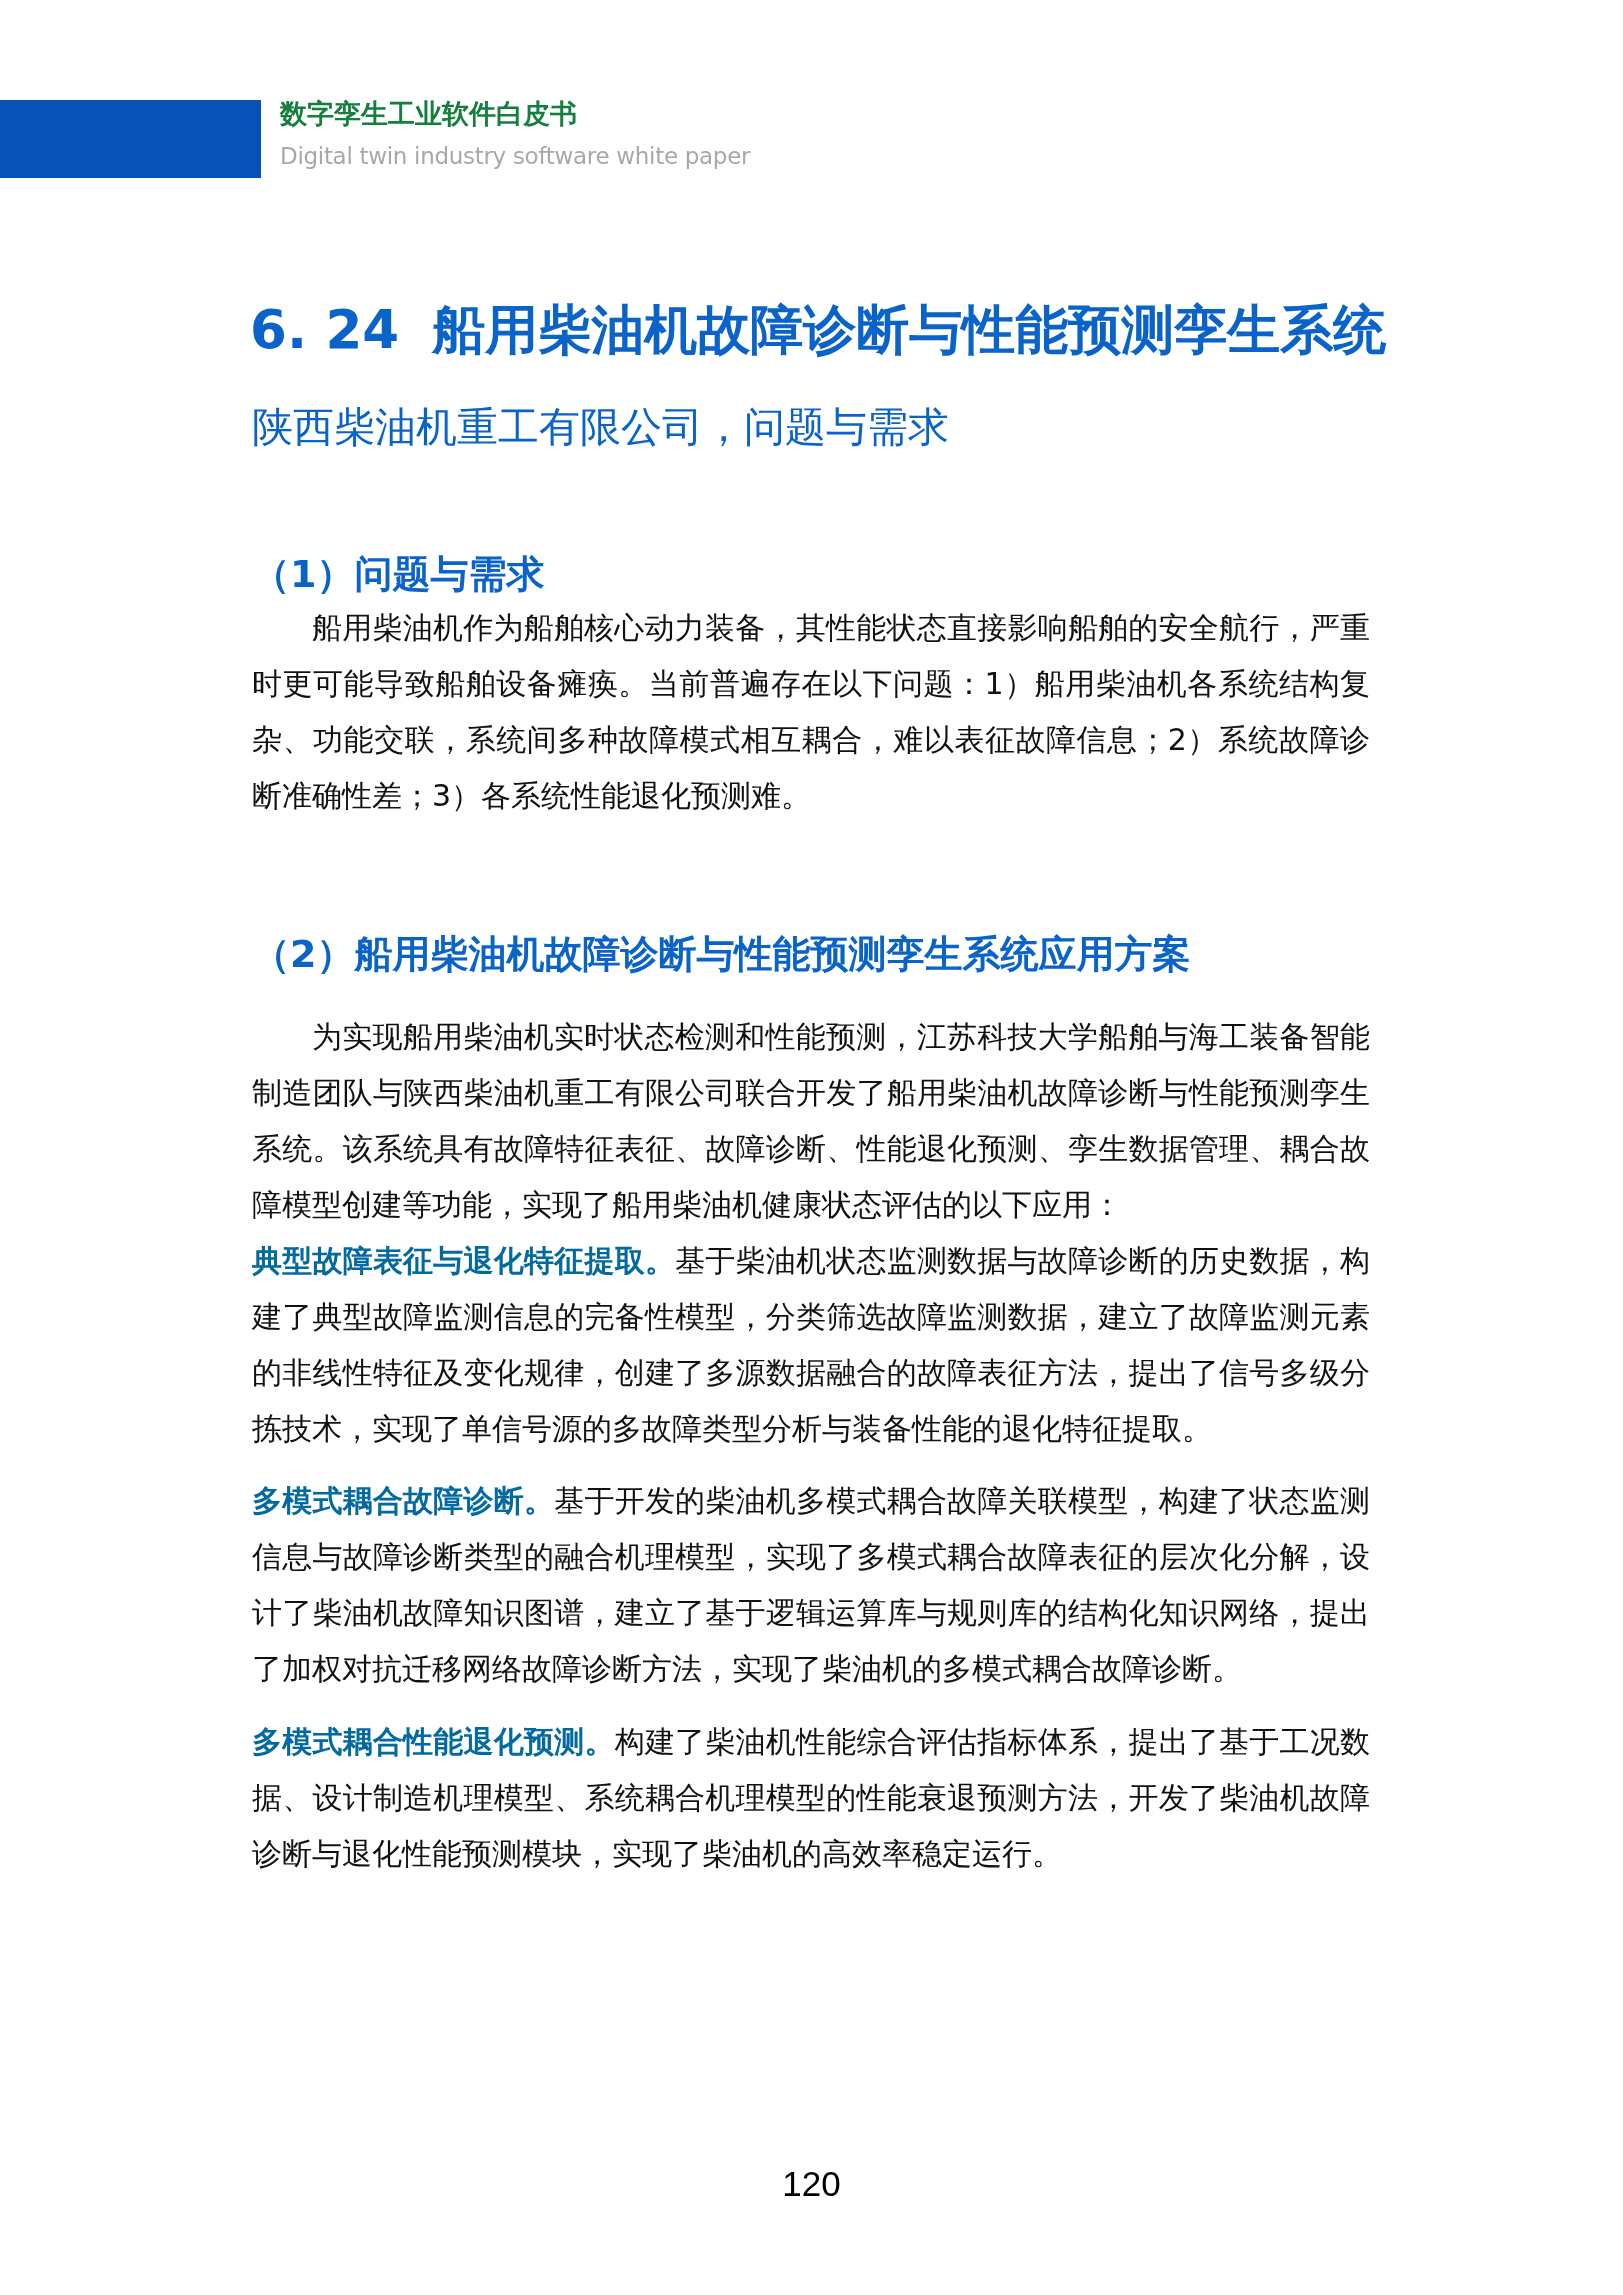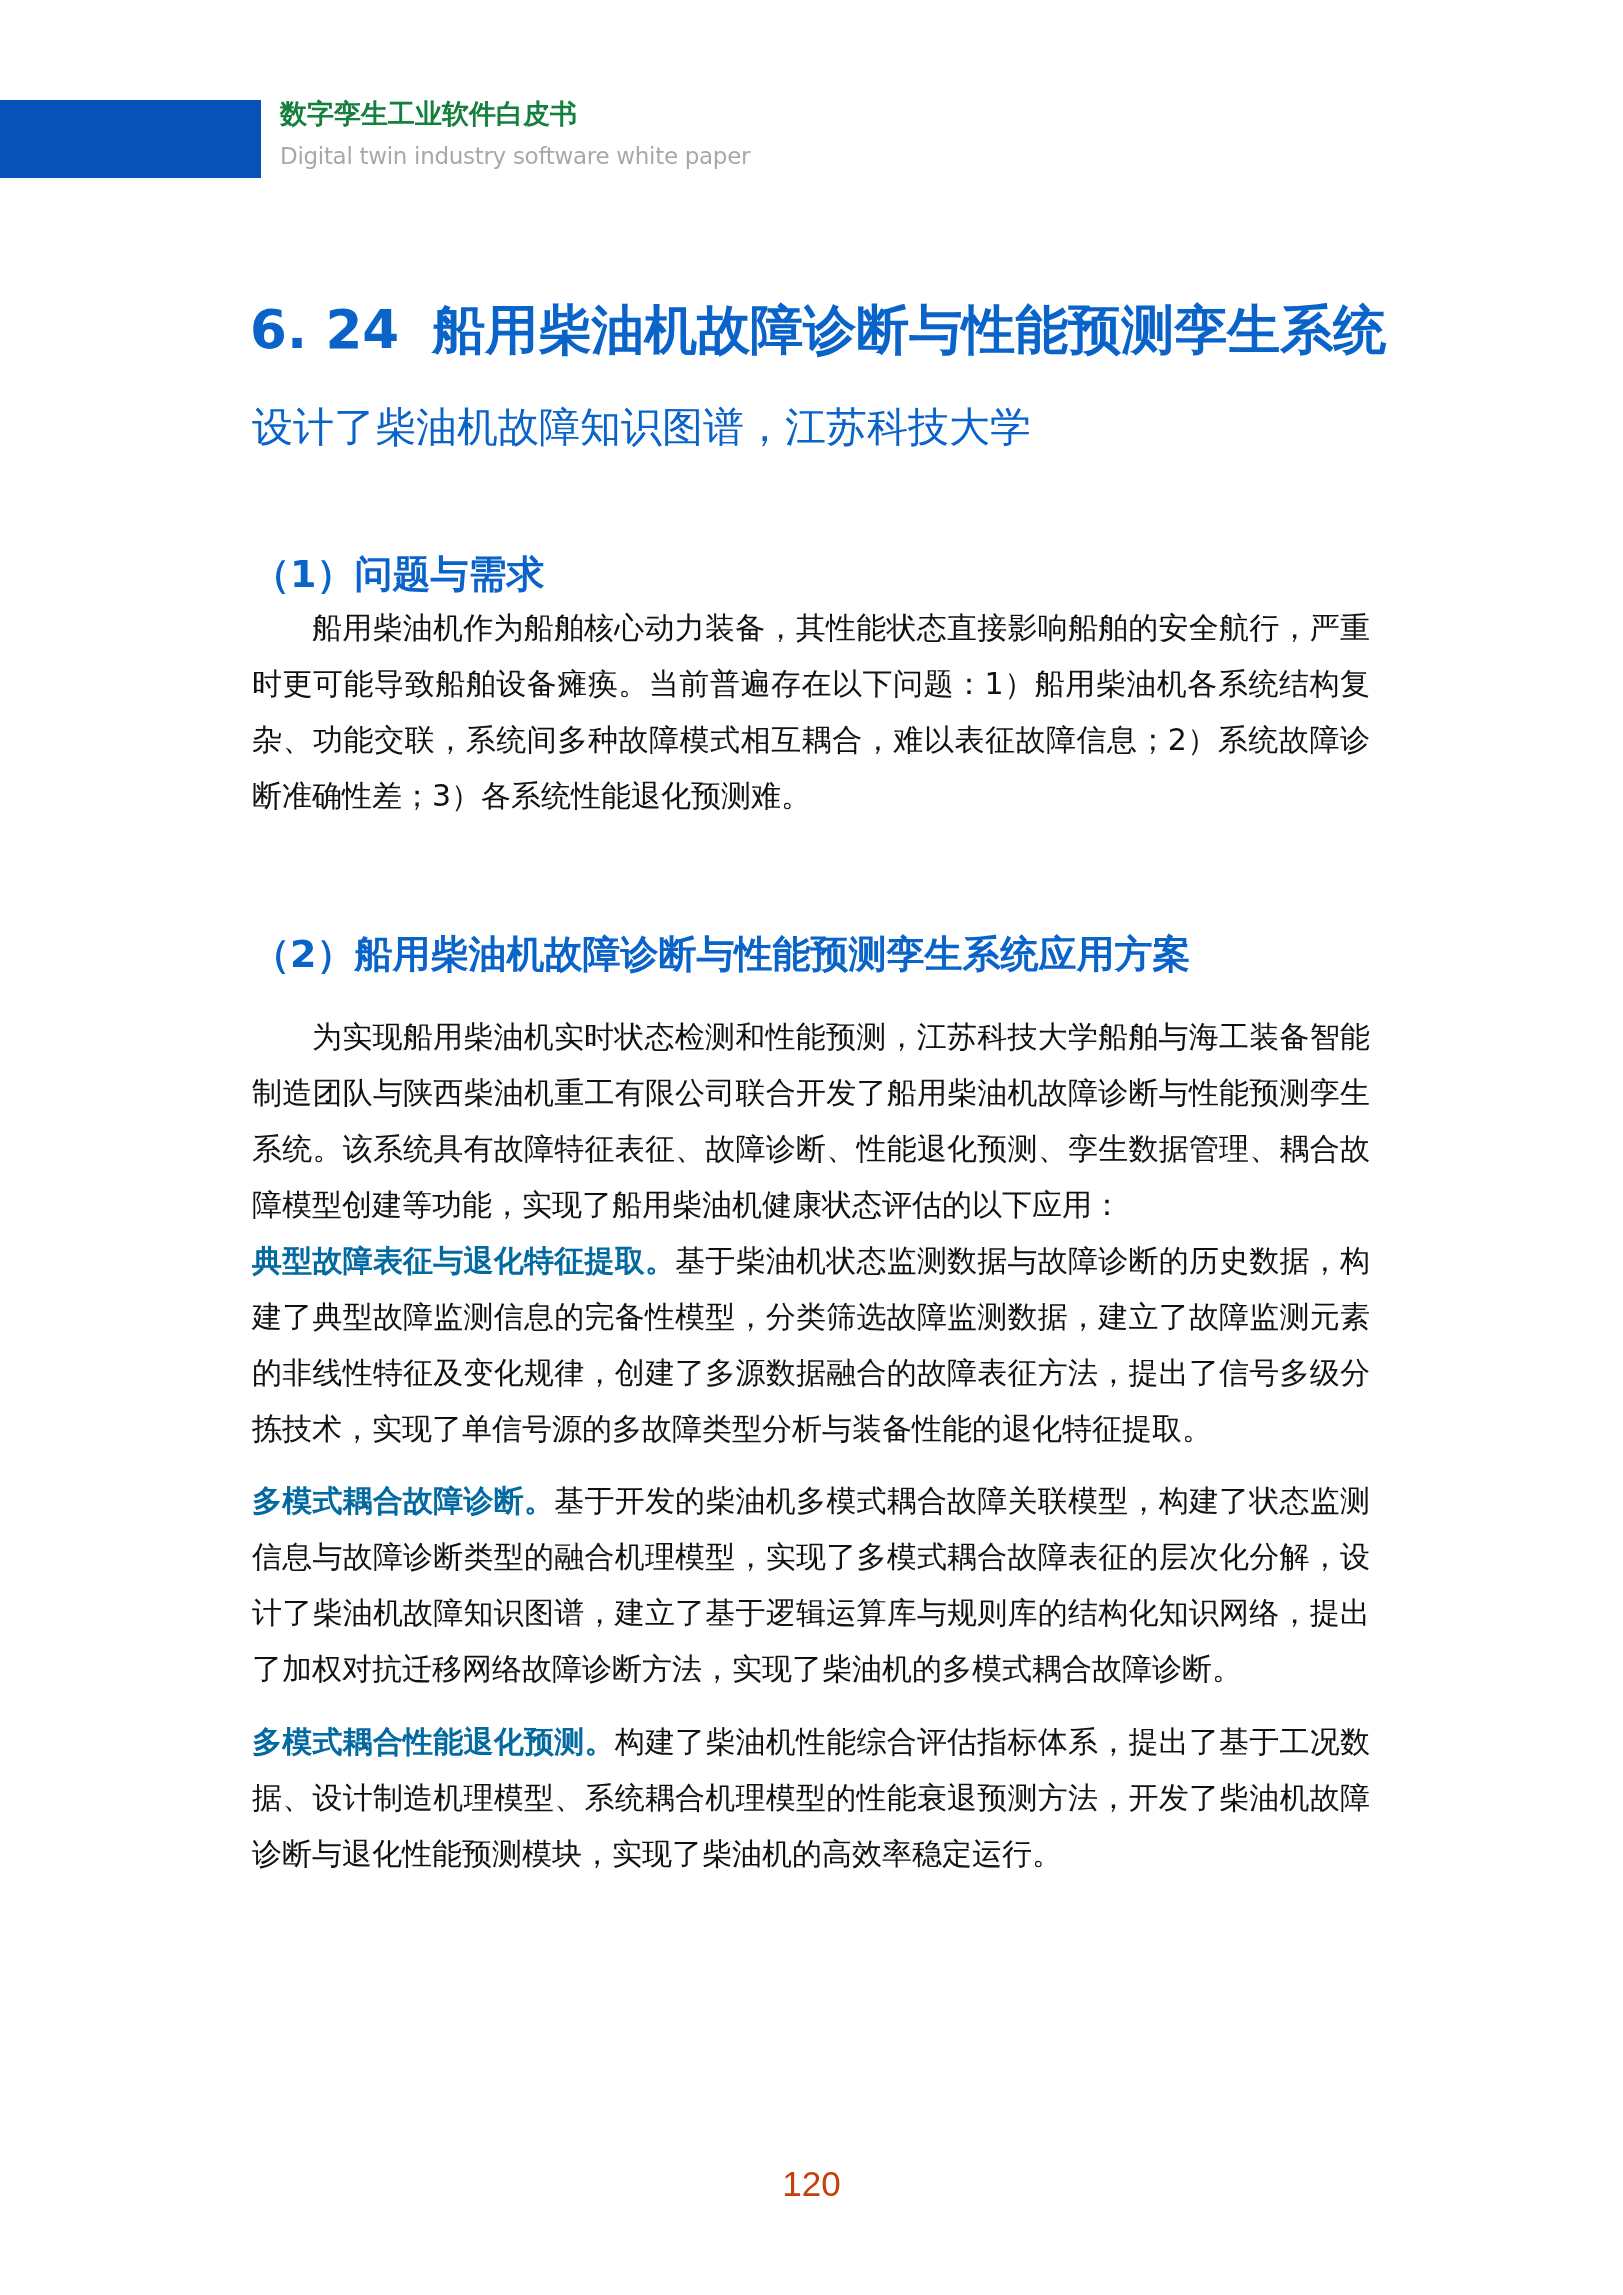--- a/index.html
+++ b/index.html
@@ -92,34 +92,34 @@
   }
   .page-number {
     position: absolute;
     left: 0;
     width: 1623px;
     top: 2163px;
     text-align: center;
     font-family: "Liberation Sans", sans-serif;
     font-size: 35px;
     line-height: 41px;
-    color: #c2410c;
+    color: #000000;
   }
 </style>
 </head>
 <body>
 
 <div class="header-bar"></div>
 <div class="header-title">数字孪生工业软件白皮书</div>
 <div class="header-subtitle">Digital twin industry software white paper</div>
 
 <div class="section-title">
   <span class="num">6. 24</span><span>船用柴油机故障诊断与性能预测孪生系统</span>
 </div>
-<div class="org-line">设计了柴油机故障知识图谱，江苏科技大学</div>
+<div class="org-line">陕西柴油机重工有限公司，问题与需求</div>
 
 <div class="heading" style="top:550px;text-align:right;">（1）问题与需求</div>
 <div class="body-block" style="top:600px;">
   <p class="indent">船用柴油机作为船舶核心动力装备，其性能状态直接影响船舶的安全航行，严重时更可能导致船舶设备瘫痪。当前普遍存在以下问题：1）船用柴油机各系统结构复杂、功能交联，系统间多种故障模式相互耦合，难以表征故障信息；2）系统故障诊断准确性差；3）各系统性能退化预测难。</p>
 </div>
 
 <div class="heading" style="top:930px;">（2）船用柴油机故障诊断与性能预测孪生系统应用方案</div>
 <div class="body-block" style="top:1009px;">
   <p class="indent">为实现船用柴油机实时状态检测和性能预测，江苏科技大学船舶与海工装备智能制造团队与陕西柴油机重工有限公司联合开发了船用柴油机故障诊断与性能预测孪生系统。该系统具有故障特征表征、故障诊断、性能退化预测、孪生数据管理、耦合故障模型创建等功能，实现了船用柴油机健康状态评估的以下应用：</p>
   <p>

